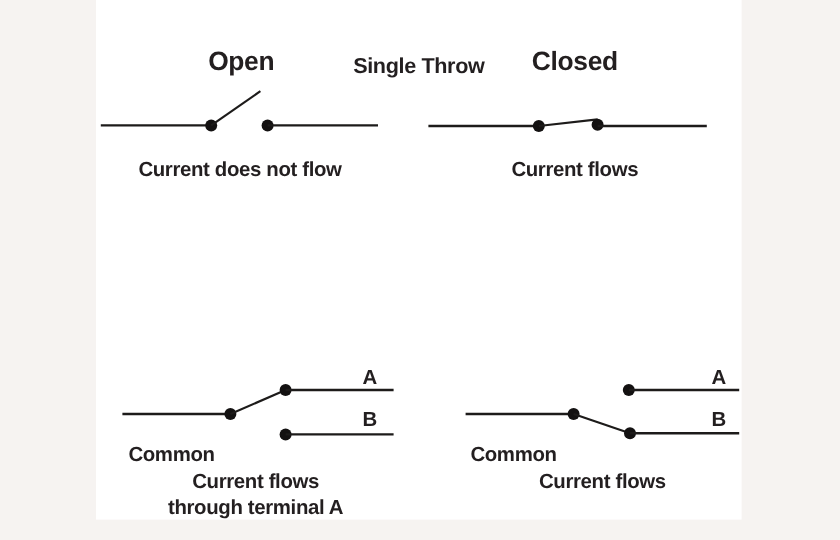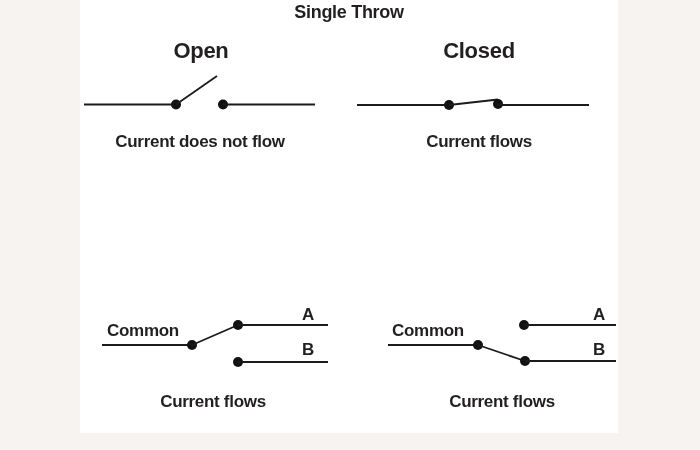--- a/index.html
+++ b/index.html
@@ -22,25 +22,25 @@
     background: #ffffff;
   }
   .txt {
     position: absolute;
     color: #231f20;
     font-weight: 700;
     letter-spacing: -0.3px;
     white-space: nowrap;
   }
   .center { text-align: center; }
-  .title { font-size: 18px; }
+  .title { font-size: 18px; margin-top: 43px; }
   .sublabel { font-size: 22px; }
   .caption { font-size: 17px; line-height: 21px; }
   .terminal { font-size: 17px; }
-  .common { font-size: 17px; }
+  .common { font-size: 17px; margin-top: 48px; }
   svg.circuit { position: absolute; overflow: visible; }
   svg.circuit line { stroke: #1d1b1a; stroke-width: 2; }
   svg.circuit line.arm { stroke-width: 1.8; }
   svg.circuit circle { fill: #131111; stroke: none; }
 </style>
 </head>
 <body>
 
 <div class="stage">
   <div class="panel"></div>
@@ -82,20 +82,21 @@
     <line x1="138" y1="7" x2="228" y2="7"></line>
     <circle cx="138" cy="44" r="5"></circle>
     <line x1="138" y1="44" x2="228" y2="44"></line>
   </svg>
 
   <div class="txt terminal center" style="left:288px; top:305px; width:40px;">A</div>
   <div class="txt terminal center" style="left:288px; top:340px; width:40px;">B</div>
 
   <div class="txt caption center" style="left:113px; top:391px; width:200px;">
     <div>Current flows</div>
+    <div>through terminal A</div>
   </div>
 
   <div class="txt common" style="left:392px; top:321px;">Common</div>
 
   <svg class="circuit" style="left:386px; top:318px;" width="232" height="52" viewBox="0 0 232 52">
     <line x1="2" y1="27" x2="92" y2="27"></line>
     <circle cx="92" cy="27" r="5"></circle>
     <line class="arm" x1="92" y1="27" x2="139" y2="43"></line>
     <circle cx="138" cy="7" r="5"></circle>
     <line x1="138" y1="7" x2="230" y2="7"></line>

